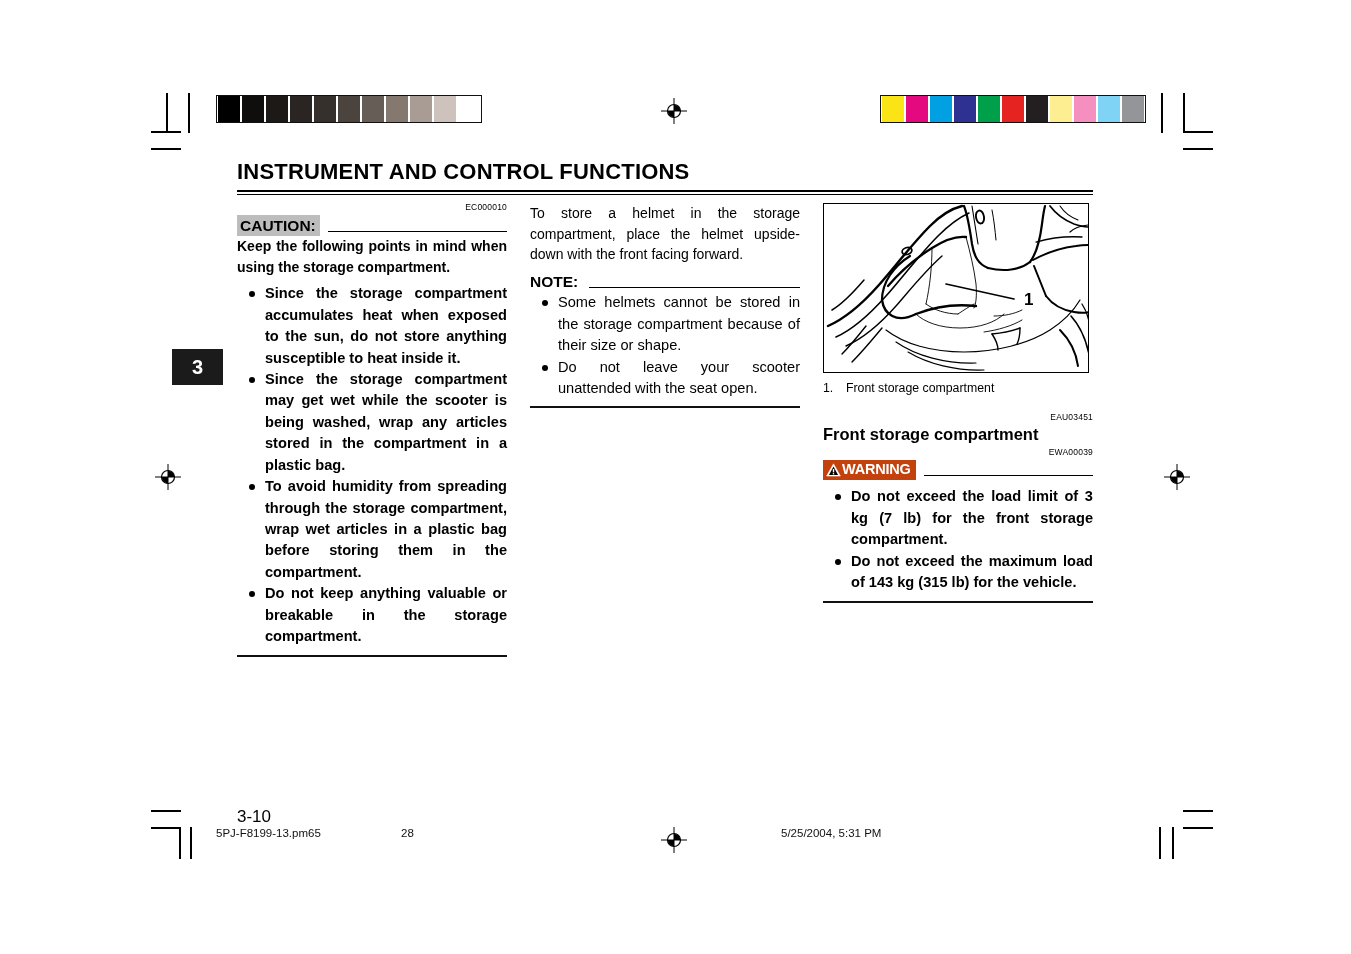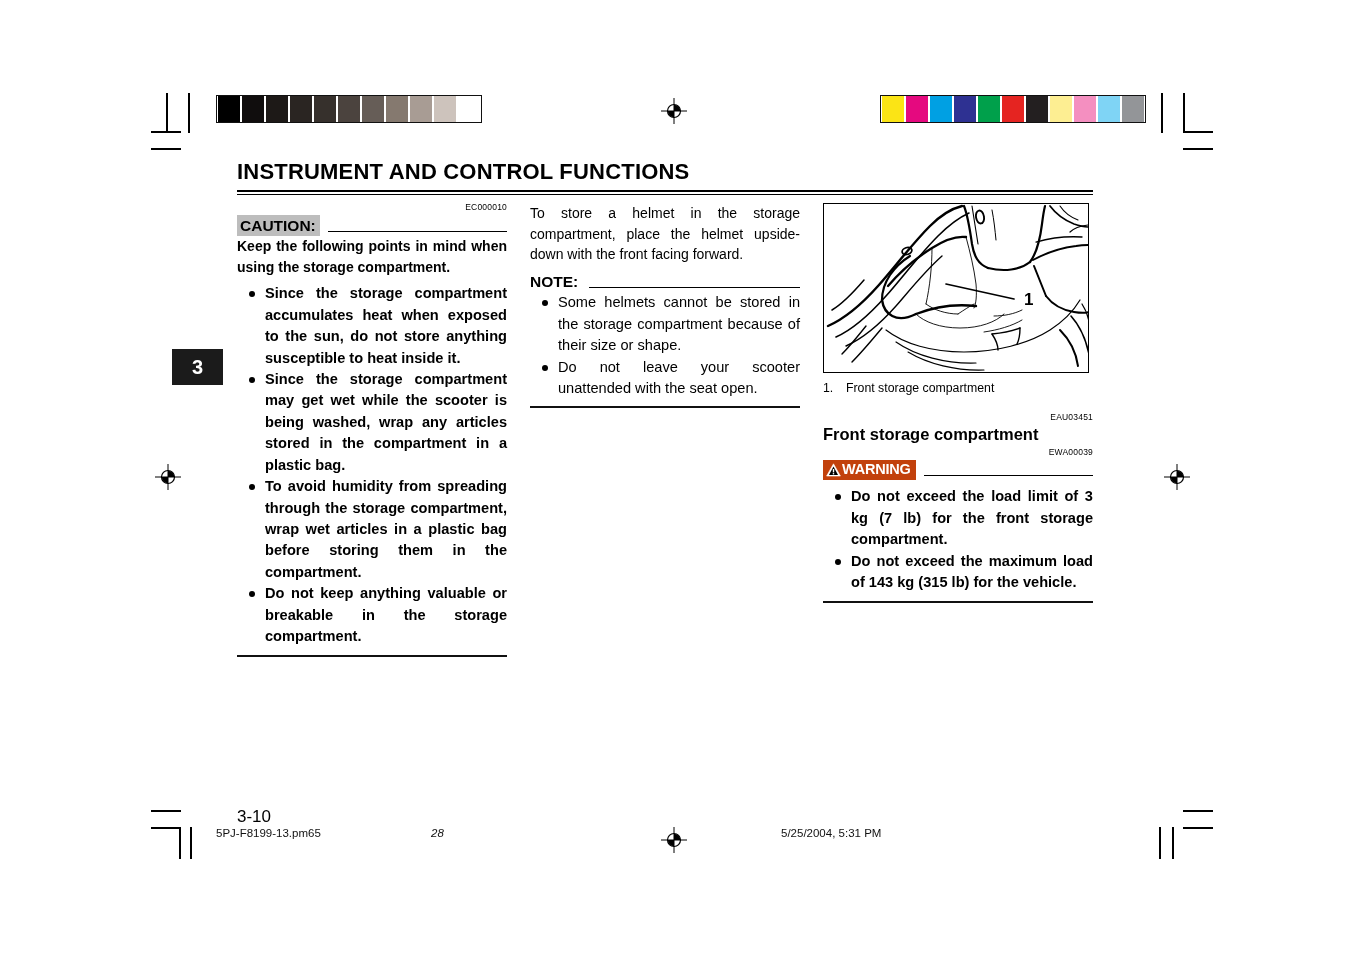--- a/index.html
+++ b/index.html
@@ -413,14 +413,14 @@
       </ul>
       <div class="end-rule"></div>
     </div>
 
   </div>
 
   <div class="page-number" style="position:absolute; top:628px;">3-10</div>
 </div>
 
 <div class="footer-text" style="left:216px; top:827px;">5PJ-F8199-13.pm65</div>
-<div class="footer-text" style="left:431px; top:827px;font-style:italic;">28</div>
+<div class="footer-text" style="left:401px; top:827px;">28</div>
 <div class="footer-text" style="left:781px; top:827px;">5/25/2004, 5:31 PM</div>
 
 </body></html>

